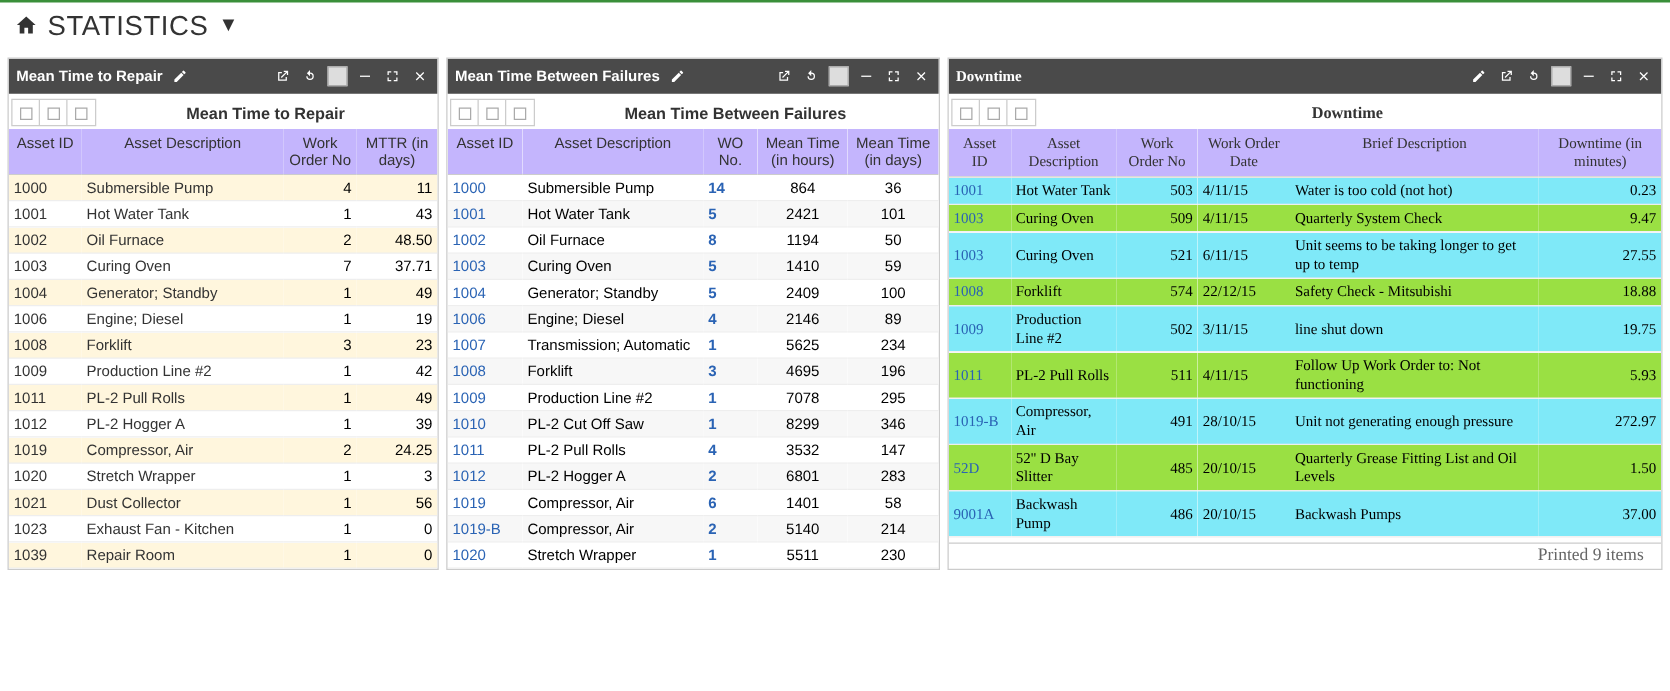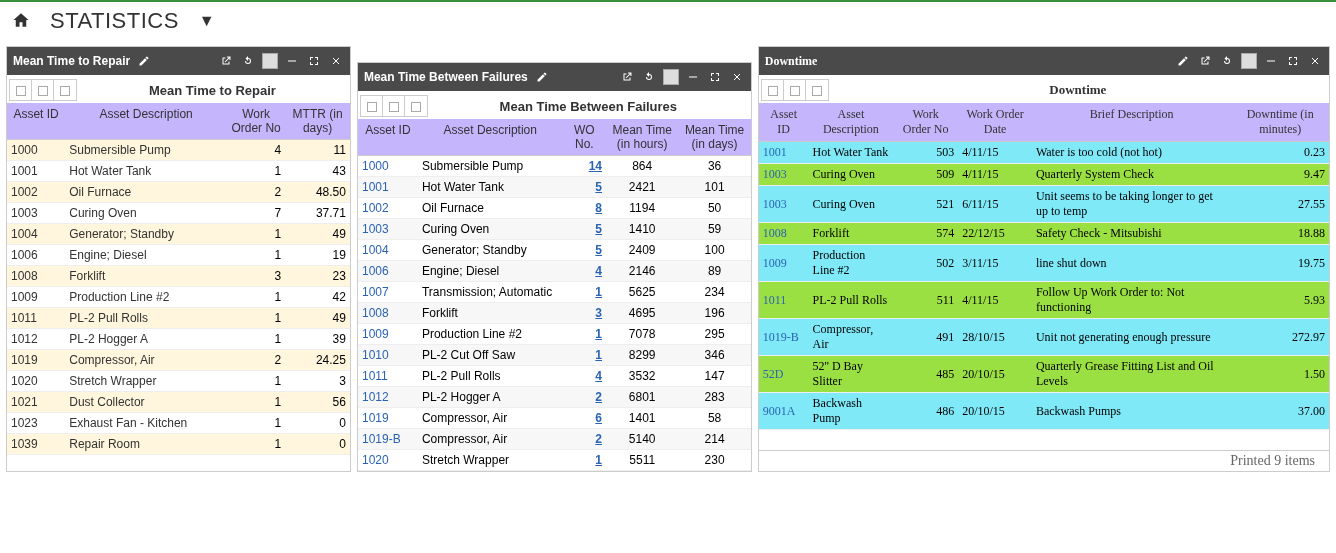--- a/index.html
+++ b/index.html
@@ -10,21 +10,21 @@
     width: 1336px;
     height: 553px;
     overflow: hidden;
     border-top: 2px solid #3a8f3a;
   }
   
   .page-header {
     padding: 6px 12px;
     display: flex;
     align-items: center;
-    gap: 20px;
+    gap: 8px;
   }
   .page-header .home-icon svg { width: 18px; height: 18px; fill: #333; }
   .page-header h1 {
     font-weight: 400;
     font-size: 22px;
     color: #333;
     letter-spacing: 0.5px;
   }
   .page-header .chevron-down { font-size: 16px; color: #333; cursor: pointer; }
 
@@ -35,21 +35,21 @@
     padding: 6px;
   }
   .panel {
     border: 1px solid #ccc;
     background: #fff;
     display: flex;
     flex-direction: column;
     overflow: hidden;
   }
   .panel.mttr  { width: 346px; }
-  .panel.mtbf  { width: 396px; margin-top: 16px; }
+  .panel.mtbf  { width: 396px; }
   .panel.down  { width: 574px; font-family: Liberation Serif, serif; }
 
   .panel-header {
     background: #4a4a4a;
     color: #fff;
     height: 28px;
     display: flex;
     align-items: center;
     padding: 0 6px;
     font-size: 12px;
@@ -145,21 +145,21 @@
   .mttr td.wo, .mttr td.val { text-align: right; }
   .mttr tbody tr:nth-child(odd) td { background: #fff6dd; }
 
   
   .mtbf table col.c-id { width: 58px; }
   .mtbf table col.c-desc { width: 140px; }
   .mtbf table col.c-wo { width: 42px; }
   .mtbf table col.c-h  { width: 70px; }
   .mtbf table col.c-d  { width: 70px; }
   .mtbf td.id { color: #2a63b4; cursor:pointer; }
-  .mtbf td.wo { color: #2a63b4; font-weight:700; text-align:right; cursor:pointer;text-decoration:underline; }
+  .mtbf td.wo { color: #2a63b4; font-weight:700; text-align:left; cursor:pointer; }
   .mtbf td.h, .mtbf td.d { text-align: center; }
   .mtbf tbody tr:nth-child(even) td { background:#f7f7f7; }
 
   
   .down table col.c-id { width: 46px; }
   .down table col.c-desc { width: 78px; }
   .down table col.c-wo  { width: 60px; }
   .down table col.c-date{ width: 68px; }
   .down table col.c-brief{ width: 184px; }
   .down table col.c-dt  { width: 90px; }

